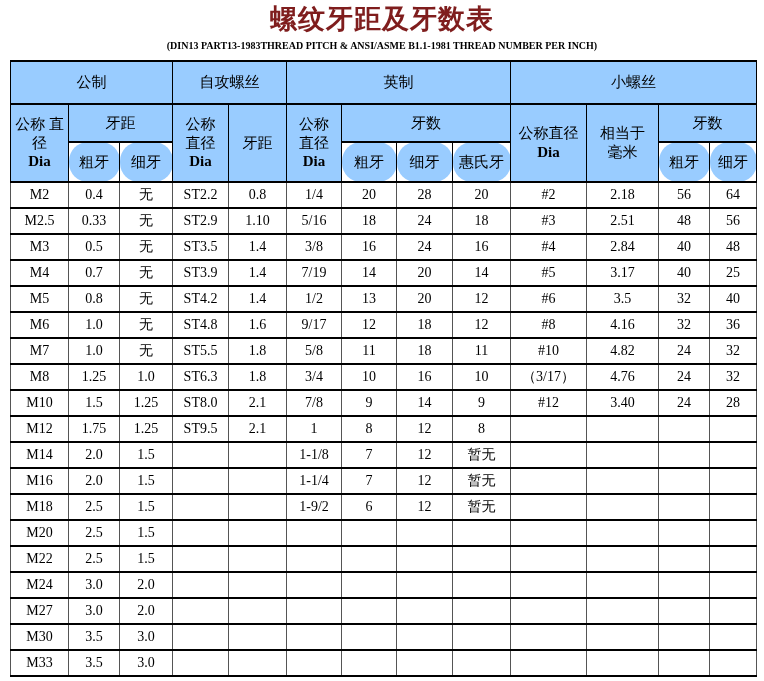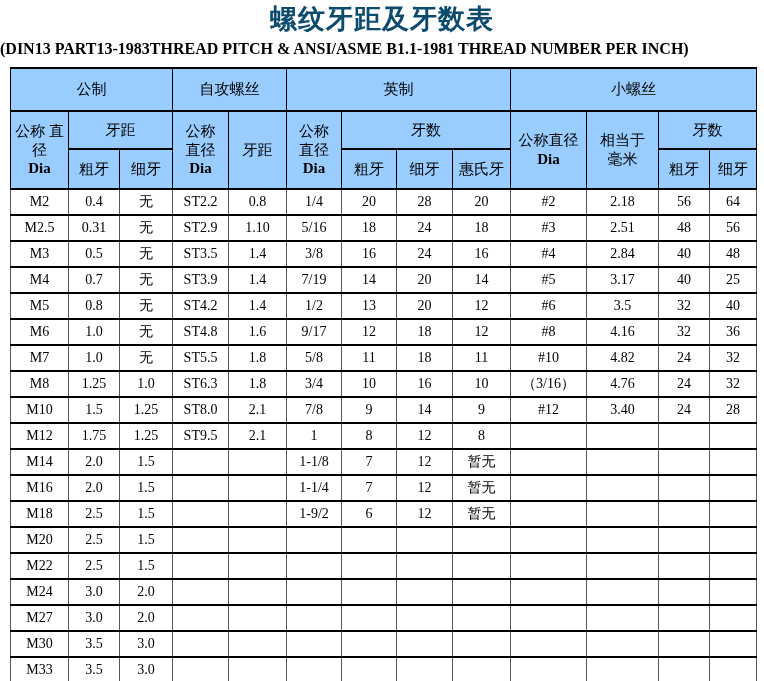--- a/index.html
+++ b/index.html
@@ -9,31 +9,31 @@
     width: 764px;
     font-family: "Liberation Serif", "DejaVu Serif", serif;
     color: #000;
   }
   .page {
     width: 764px;
     height: 681px;
     overflow: hidden;
   }
   .title {
-    color: #0c4a6e;
+    color: #7f1d1d;
     font-size: 27px;
     font-weight: bold;
     text-align: center;
     margin: 1px 0 3px 0;
     letter-spacing: 1px;
   }
   .subtitle {
-    font-size: 16px;
+    font-size: 10px;
     font-weight: bold;
-    text-align: left;
+    text-align: center;
     margin: 0 0 9px 0;
   }
   table.grid {
     border-collapse: collapse;
     table-layout: fixed;
     margin-left: 10px;
     width: 746px;
   }
   .grid th, .grid td {
     text-align: center;
@@ -53,21 +53,21 @@
   }
   .grid td {
     background: #fff;
     border: 1px solid #555;
     border-top: 2px solid #000;
     border-bottom: 2px solid #000;
     height: 24px;
   }
   tr.head-a th { height: 41px; }
   tr.head-b th { height: 36px; }
-  tr.head-c th { height: 38px; }
+  tr.head-c th { height: 38px; border-radius: 19px; }
   .va-top { vertical-align: top; padding-top: 3px; }
   .pre { white-space: pre-line; font-family: Liberation Serif, serif; }
   .dia {
     font-weight: bold;
     font-size: 15px;
     font-family: "Liberation Serif", "DejaVu Serif", serif;
   }
   .hdr-label { white-space: pre-line; }
 </style>
 </head>
@@ -148,21 +148,21 @@
           <td>20</td>
           <td>28</td>
           <td>20</td>
           <td>#2</td>
           <td>2.18</td>
           <td>56</td>
           <td>64</td>
         </tr>
         <tr>
           <td>M2.5</td>
-          <td>0.31</td>
+          <td>0.33</td>
           <td>无</td>
           <td>ST2.9</td>
           <td>1.10</td>
           <td>5/16</td>
           <td>18</td>
           <td>24</td>
           <td>18</td>
           <td>#3</td>
           <td>2.51</td>
           <td>48</td>
@@ -246,21 +246,21 @@
         <tr>
           <td>M8</td>
           <td>1.25</td>
           <td>1.0</td>
           <td>ST6.3</td>
           <td>1.8</td>
           <td>3/4</td>
           <td>10</td>
           <td>16</td>
           <td>10</td>
-          <td>（3/16）</td>
+          <td>（3/17）</td>
           <td>4.76</td>
           <td>24</td>
           <td>32</td>
         </tr>
         <tr>
           <td>M10</td>
           <td>1.5</td>
           <td>1.25</td>
           <td>ST8.0</td>
           <td>2.1</td>

